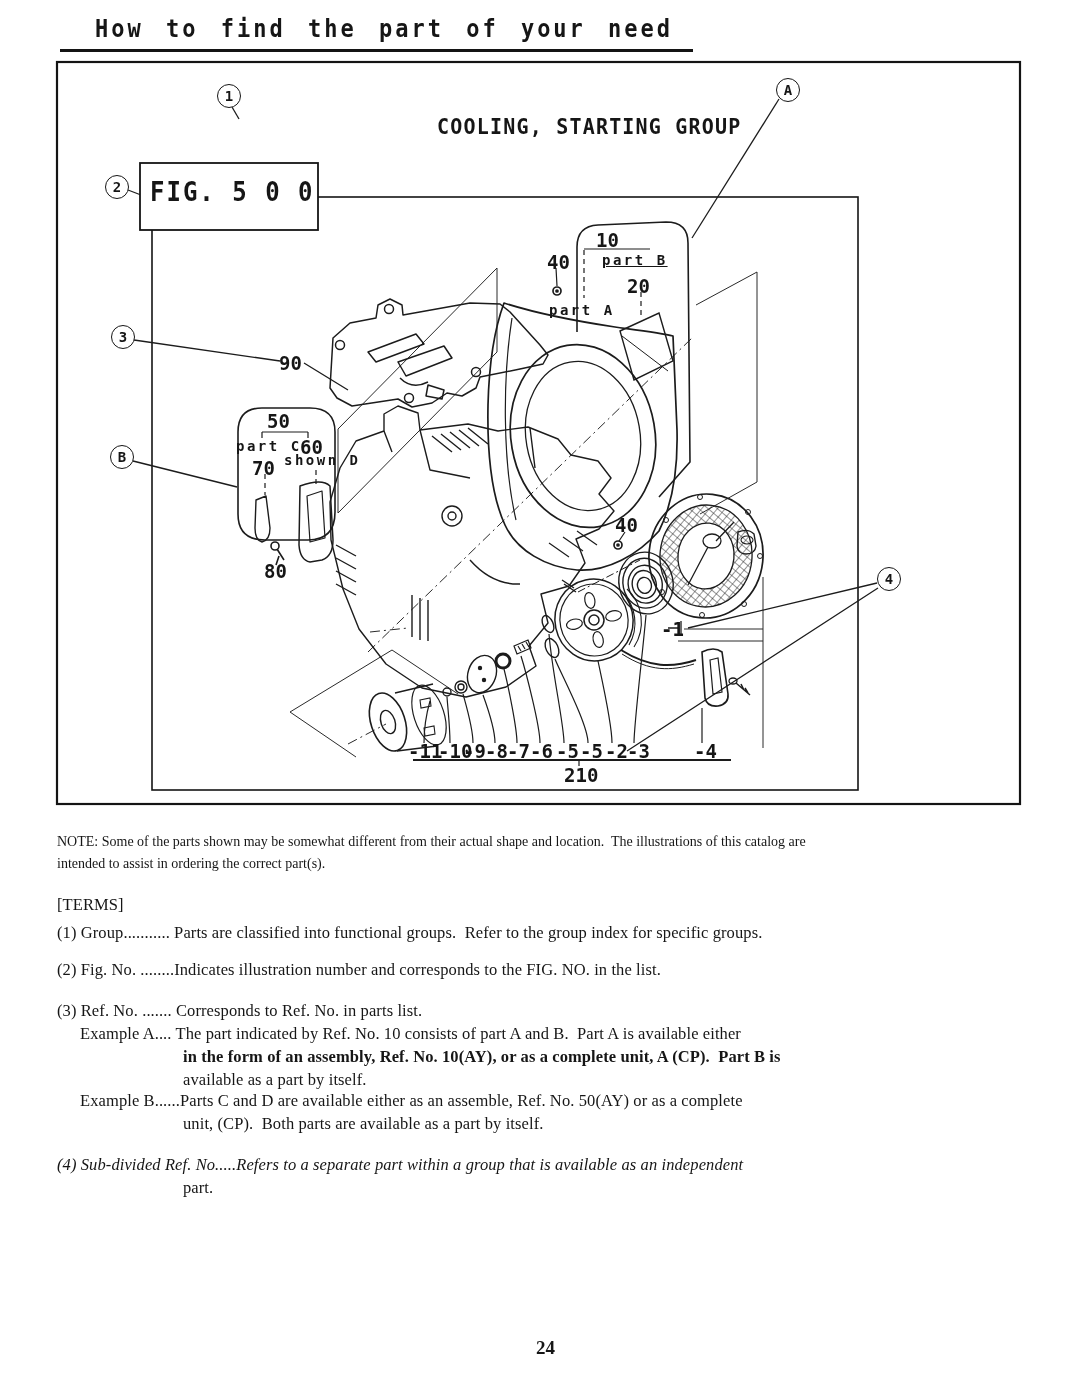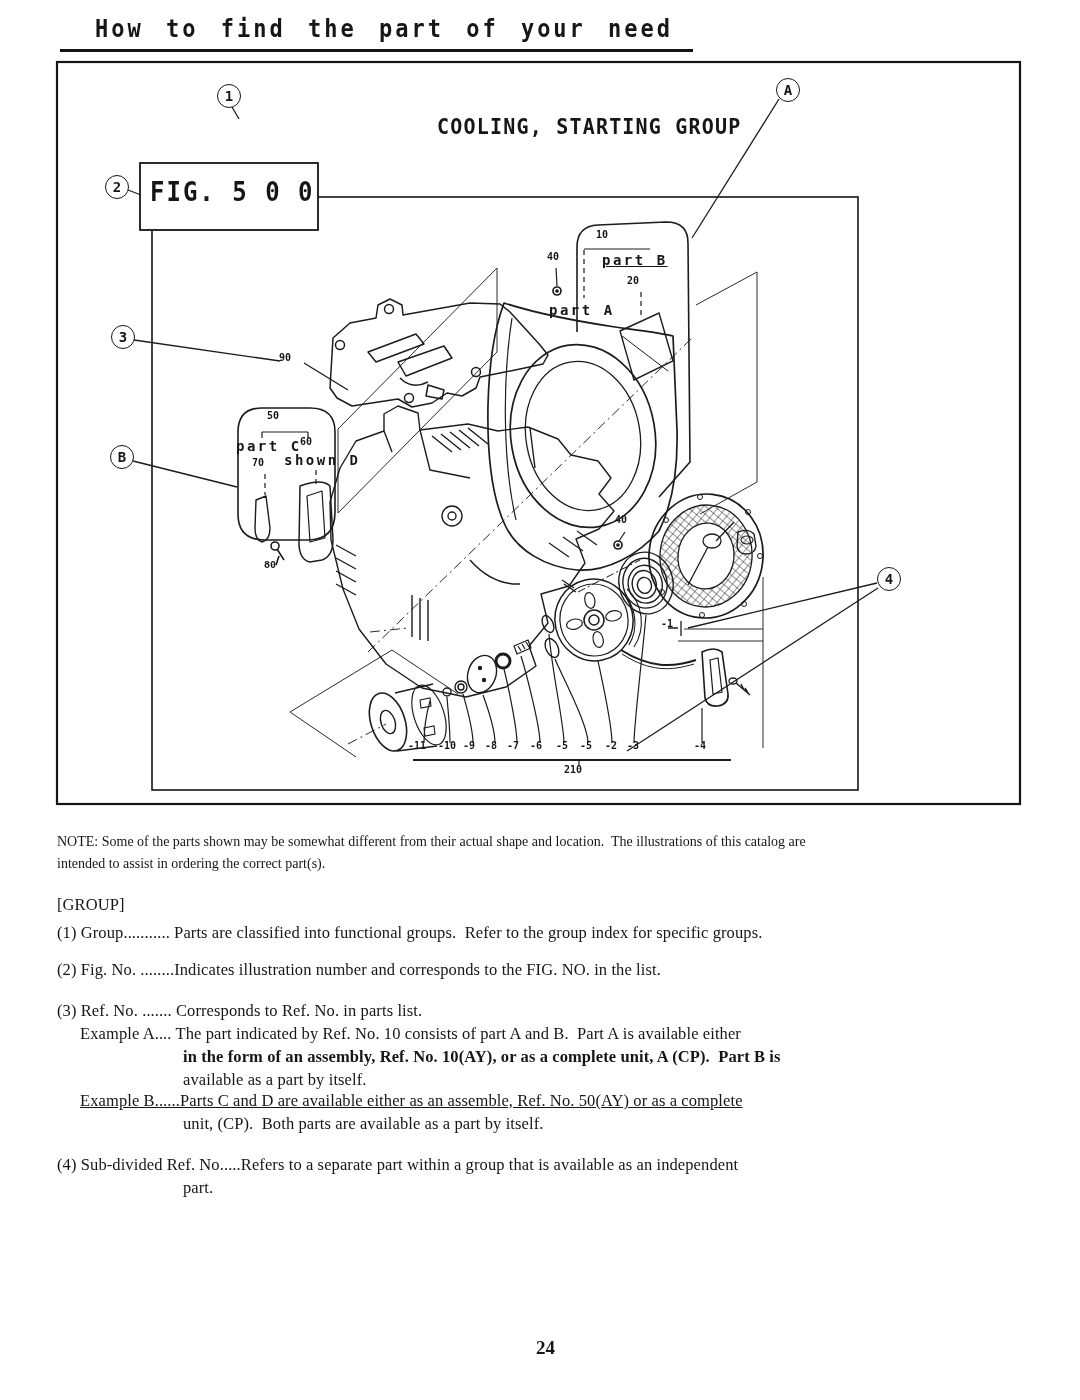--- a/index.html
+++ b/index.html
@@ -12,21 +12,21 @@
   .abs{position:absolute;white-space:pre;}
   .serif{font-family:"Liberation Serif", serif;}
   .page-title{
     font-family:"DejaVu Sans Mono", monospace;
     font-weight:bold;font-size:22px;letter-spacing:3px;word-spacing:6px;
     transform:scaleY(1.15);transform-origin:left top;
   }
   .title-underline{position:absolute;background:#141414;}
   .fig-label{font-family:"DejaVu Sans Mono", monospace;font-weight:bold;font-size:24px;letter-spacing:2px;transform:scaleY(1.12);transform-origin:left top;}
   .group-title{font-family:"DejaVu Sans Mono", monospace;font-weight:bold;font-size:20px;letter-spacing:1.2px;transform:scaleY(1.1);transform-origin:left top;}
-  .dlabel{font-family:"DejaVu Sans Mono", monospace;font-weight:600;font-size:10px;}
+  .dlabel{font-family:"DejaVu Sans Mono", monospace;font-weight:600;font-size:19px;}
   .plabel{font-family:"DejaVu Sans Mono", monospace;font-weight:600;font-size:14px;letter-spacing:2.5px;}
   .callout{
     position:absolute;width:22px;height:22px;border:1.7px solid #161616;border-radius:50%;
     font-family:"DejaVu Sans Mono", monospace;font-weight:bold;font-size:14px;
     display:flex;align-items:center;justify-content:center;background:#fff;
   }
   .bodytext{font-size:16.5px;letter-spacing:0.1px;}
   .notetext{font-size:14px;}
   .pagenum{font-weight:bold;font-size:19px;}
   svg{position:absolute;left:0;top:0;}
@@ -237,44 +237,44 @@
 <div class="abs dlabel" style="left:627px;top:275px;">20</div>
 <div class="abs dlabel" style="left:547px;top:251px;">40</div>
 <div class="abs plabel" style="left:549px;top:302px;">part A</div>
 <div class="abs dlabel" style="left:615px;top:514px;">40</div>
 <div class="abs dlabel" style="left:279px;top:352px;">90</div>
 <div class="abs dlabel" style="left:267px;top:410px;">50</div>
 <div class="abs plabel" style="left:236px;top:438px;">part C</div>
 <div class="abs dlabel" style="left:300px;top:436px;">60</div>
 <div class="abs dlabel" style="left:252px;top:457px;">70</div>
 <div class="abs plabel" style="left:284px;top:452px;">shown D</div>
-<div class="abs dlabel" style="left:264px;top:560px;font-family:Liberation Mono, monospace;">80</div>
+<div class="abs dlabel" style="left:264px;top:560px;">80</div>
 <div class="abs dlabel" style="left:661px;top:618px;">-1</div>
 <div class="abs dlabel" style="left:564px;top:764px;">210</div>
 
 <div class="abs dlabel" style="left:408px;top:740px;">-11</div>
 <div class="abs dlabel" style="left:438px;top:740px;">-10</div>
 <div class="abs dlabel" style="left:463px;top:740px;">-9</div>
 <div class="abs dlabel" style="left:485px;top:740px;">-8</div>
 <div class="abs dlabel" style="left:507px;top:740px;">-7</div>
 <div class="abs dlabel" style="left:530px;top:740px;">-6</div>
 <div class="abs dlabel" style="left:556px;top:740px;">-5</div>
 <div class="abs dlabel" style="left:580px;top:740px;">-5</div>
 <div class="abs dlabel" style="left:605px;top:740px;">-2</div>
 <div class="abs dlabel" style="left:627px;top:740px;">-3</div>
 <div class="abs dlabel" style="left:694px;top:740px;">-4</div>
 
 <div class="abs serif notetext" style="left:57px;top:834px;">NOTE: Some of the parts shown may be somewhat different from their actual shape and location.  The illustrations of this catalog are</div>
 <div class="abs serif notetext" style="left:57px;top:856px;">intended to assist in ordering the correct part(s).</div>
 
-<div class="abs serif bodytext" style="left:57px;top:895px;">[GROUP]</div>
+<div class="abs serif bodytext" style="left:57px;top:895px;">[TERMS]</div>
 <div class="abs serif bodytext" style="left:57px;top:923px;text-align:center;">(1) Group........... Parts are classified into functional groups.  Refer to the group index for specific groups.</div>
 <div class="abs serif bodytext" style="left:57px;top:960px;">(2) Fig. No. ........Indicates illustration number and corresponds to the FIG. NO. in the list.</div>
 <div class="abs serif bodytext" style="left:57px;top:1001px;">(3) Ref. No. ....... Corresponds to Ref. No. in parts list.</div>
 <div class="abs serif bodytext" style="left:80px;top:1024px;">Example A.... The part indicated by Ref. No. 10 consists of part A and B.  Part A is available either</div>
 <div class="abs serif bodytext" style="left:183px;top:1047px;font-weight:bold;">in the form of an assembly, Ref. No. 10(AY), or as a complete unit, A (CP).  Part B is</div>
 <div class="abs serif bodytext" style="left:183px;top:1070px;">available as a part by itself.</div>
-<div class="abs serif bodytext" style="left:80px;top:1091px;text-decoration:underline;">Example B......Parts C and D are available either as an assemble, Ref. No. 50(AY) or as a complete</div>
+<div class="abs serif bodytext" style="left:80px;top:1091px;">Example B......Parts C and D are available either as an assemble, Ref. No. 50(AY) or as a complete</div>
 <div class="abs serif bodytext" style="left:183px;top:1114px;">unit, (CP).  Both parts are available as a part by itself.</div>
-<div class="abs serif bodytext" style="left:57px;top:1155px;">(4) Sub-divided Ref. No.....Refers to a separate part within a group that is available as an independent</div>
+<div class="abs serif bodytext" style="left:57px;top:1155px;font-style:italic;">(4) Sub-divided Ref. No.....Refers to a separate part within a group that is available as an independent</div>
 <div class="abs serif bodytext" style="left:183px;top:1178px;text-align:right;">part.</div>
 
 <div class="abs serif pagenum" style="left:536px;top:1337px;">24</div>
 
 </body></html>

